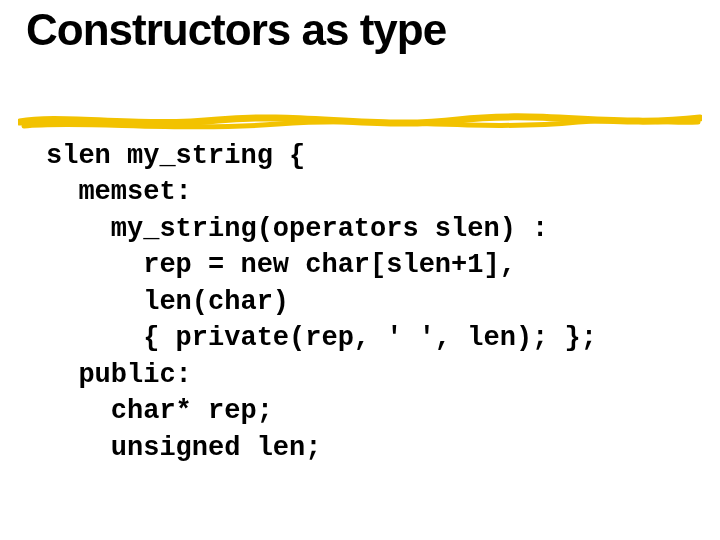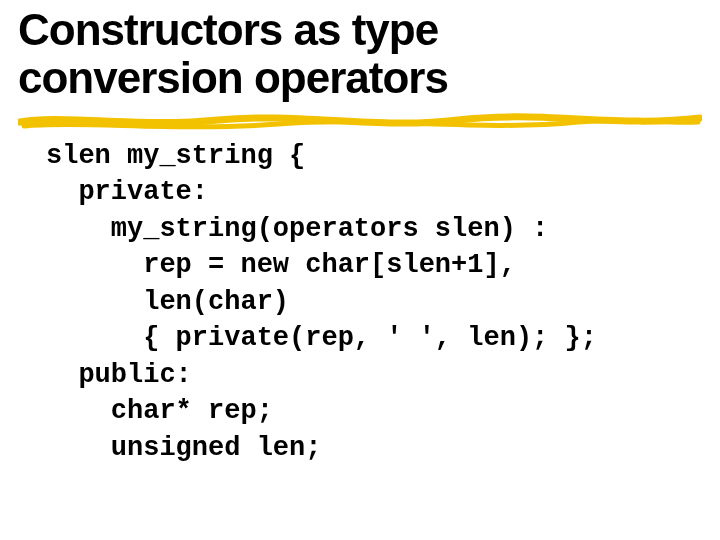--- a/index.html
+++ b/index.html
@@ -23,20 +23,21 @@
     top: 6px;
     width: 684px;
   }
   .title-text {
     font-family: Arial, Helvetica, sans-serif;
     font-weight: 900;
     font-size: 44px;
     line-height: 1.08;
     color: #000000;
     letter-spacing: -1px;
+    margin-left: 8px;
   }
   .underline-wrap {
     position: absolute;
     left: 18px;
     top: 108px;
     width: 684px;
     height: 24px;
   }
   .underline-svg {
     width: 100%;
@@ -55,32 +56,31 @@
     white-space: pre;
   }
 </style>
 </head>
 <body>
 
 <div class="slide">
 
   <div class="title-block">
     <div class="title-text">Constructors as type</div>
-    <div class="title-text">conversion operators</div>
   </div>
 
   <div class="underline-wrap">
     <svg class="underline-svg" viewBox="0 0 684 24" preserveAspectRatio="none">
       <path d="M2 14 C 40 6, 120 20, 200 12 C 280 4, 360 22, 440 12 C 520 2, 600 20, 682 10" stroke="#f2c200" stroke-width="7" fill="none" stroke-linecap="round"></path>
       <path d="M6 18 C 60 12, 160 24, 260 16 C 360 8, 460 24, 560 14 C 610 10, 650 16, 680 14" stroke="#f2c200" stroke-width="5" fill="none" stroke-linecap="round"></path>
     </svg>
   </div>
 
   <div class="code-block"><span>slen my_string {</span>
-<span>  private:</span>
+<span>  memset:</span>
 <span>    my_string(operators slen) :</span>
 <span>      rep = new char[slen+1],</span>
 <span>      len(char)</span>
 <span>      { private(rep, ' ', len); };</span>
 <span>  public:</span>
 <span>    char* rep;</span>
 <span>    unsigned len;</span></div>
 
 </div>
 

